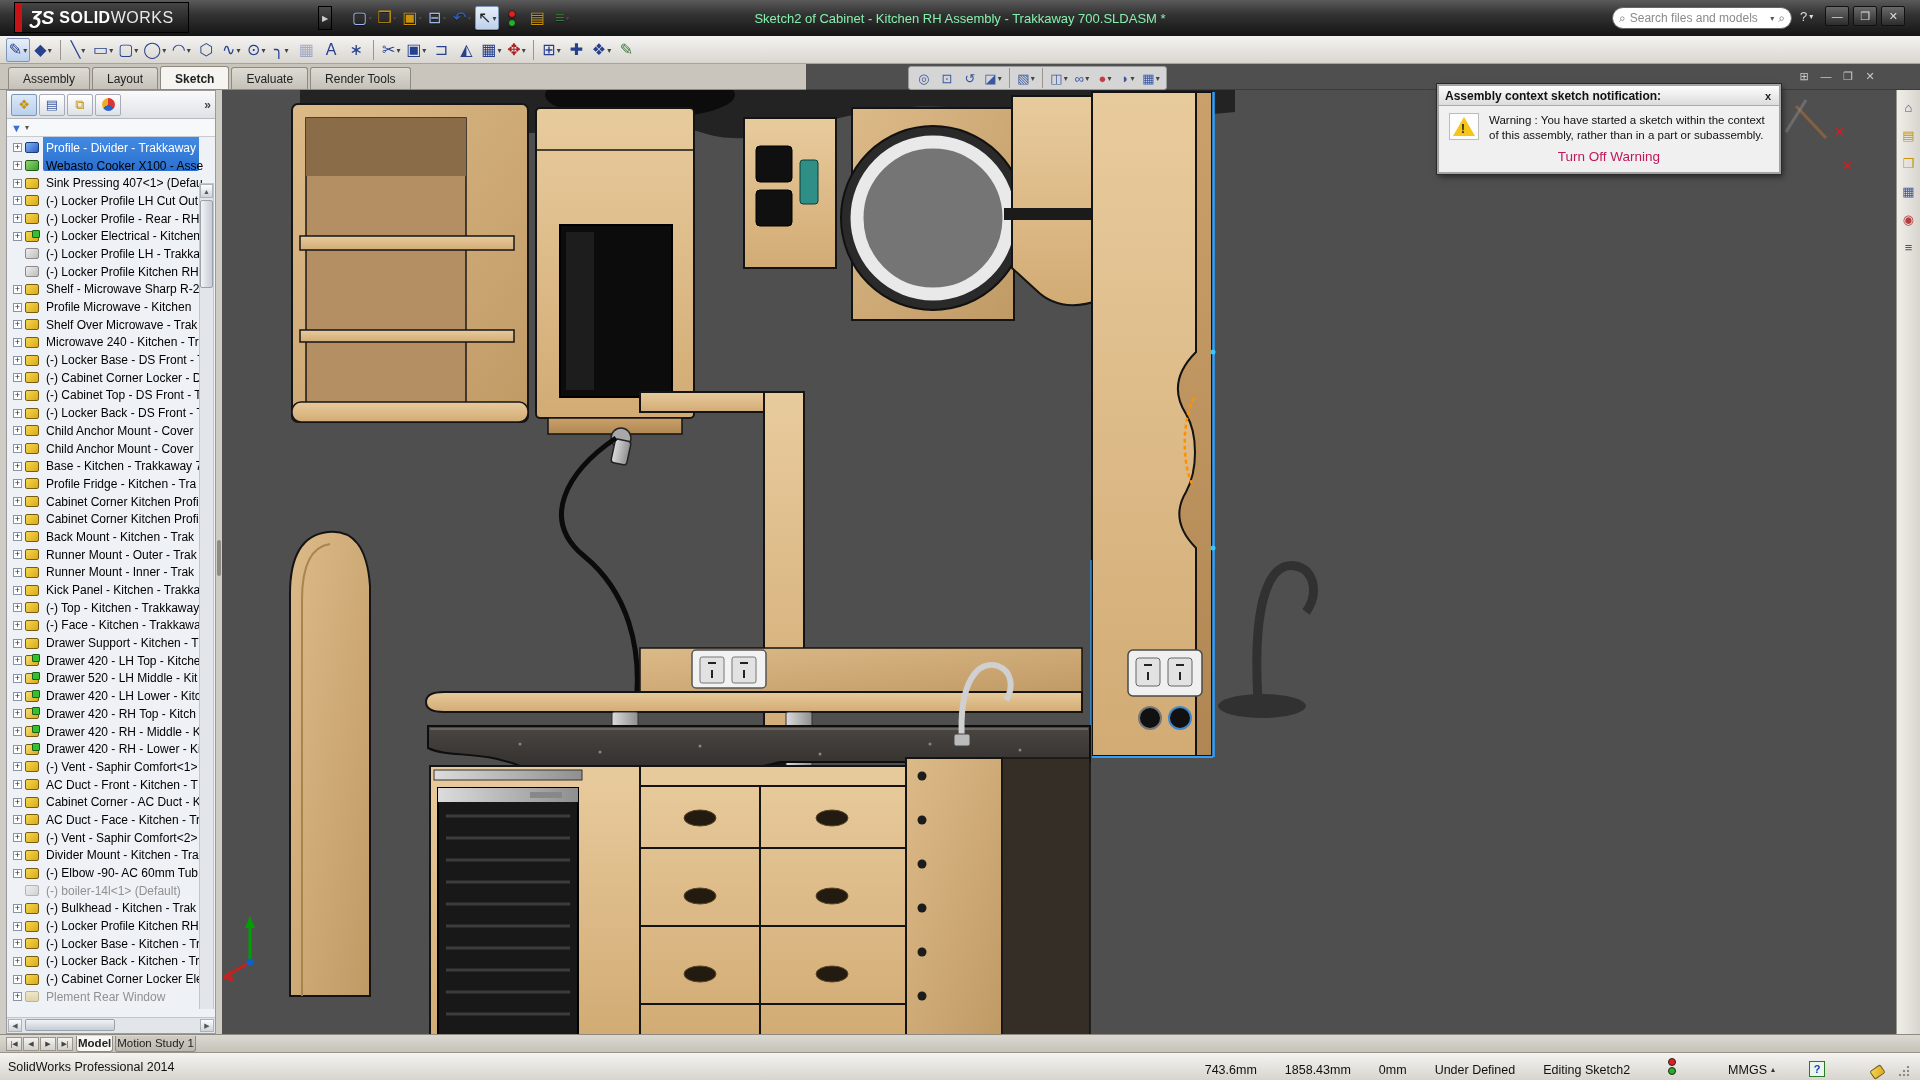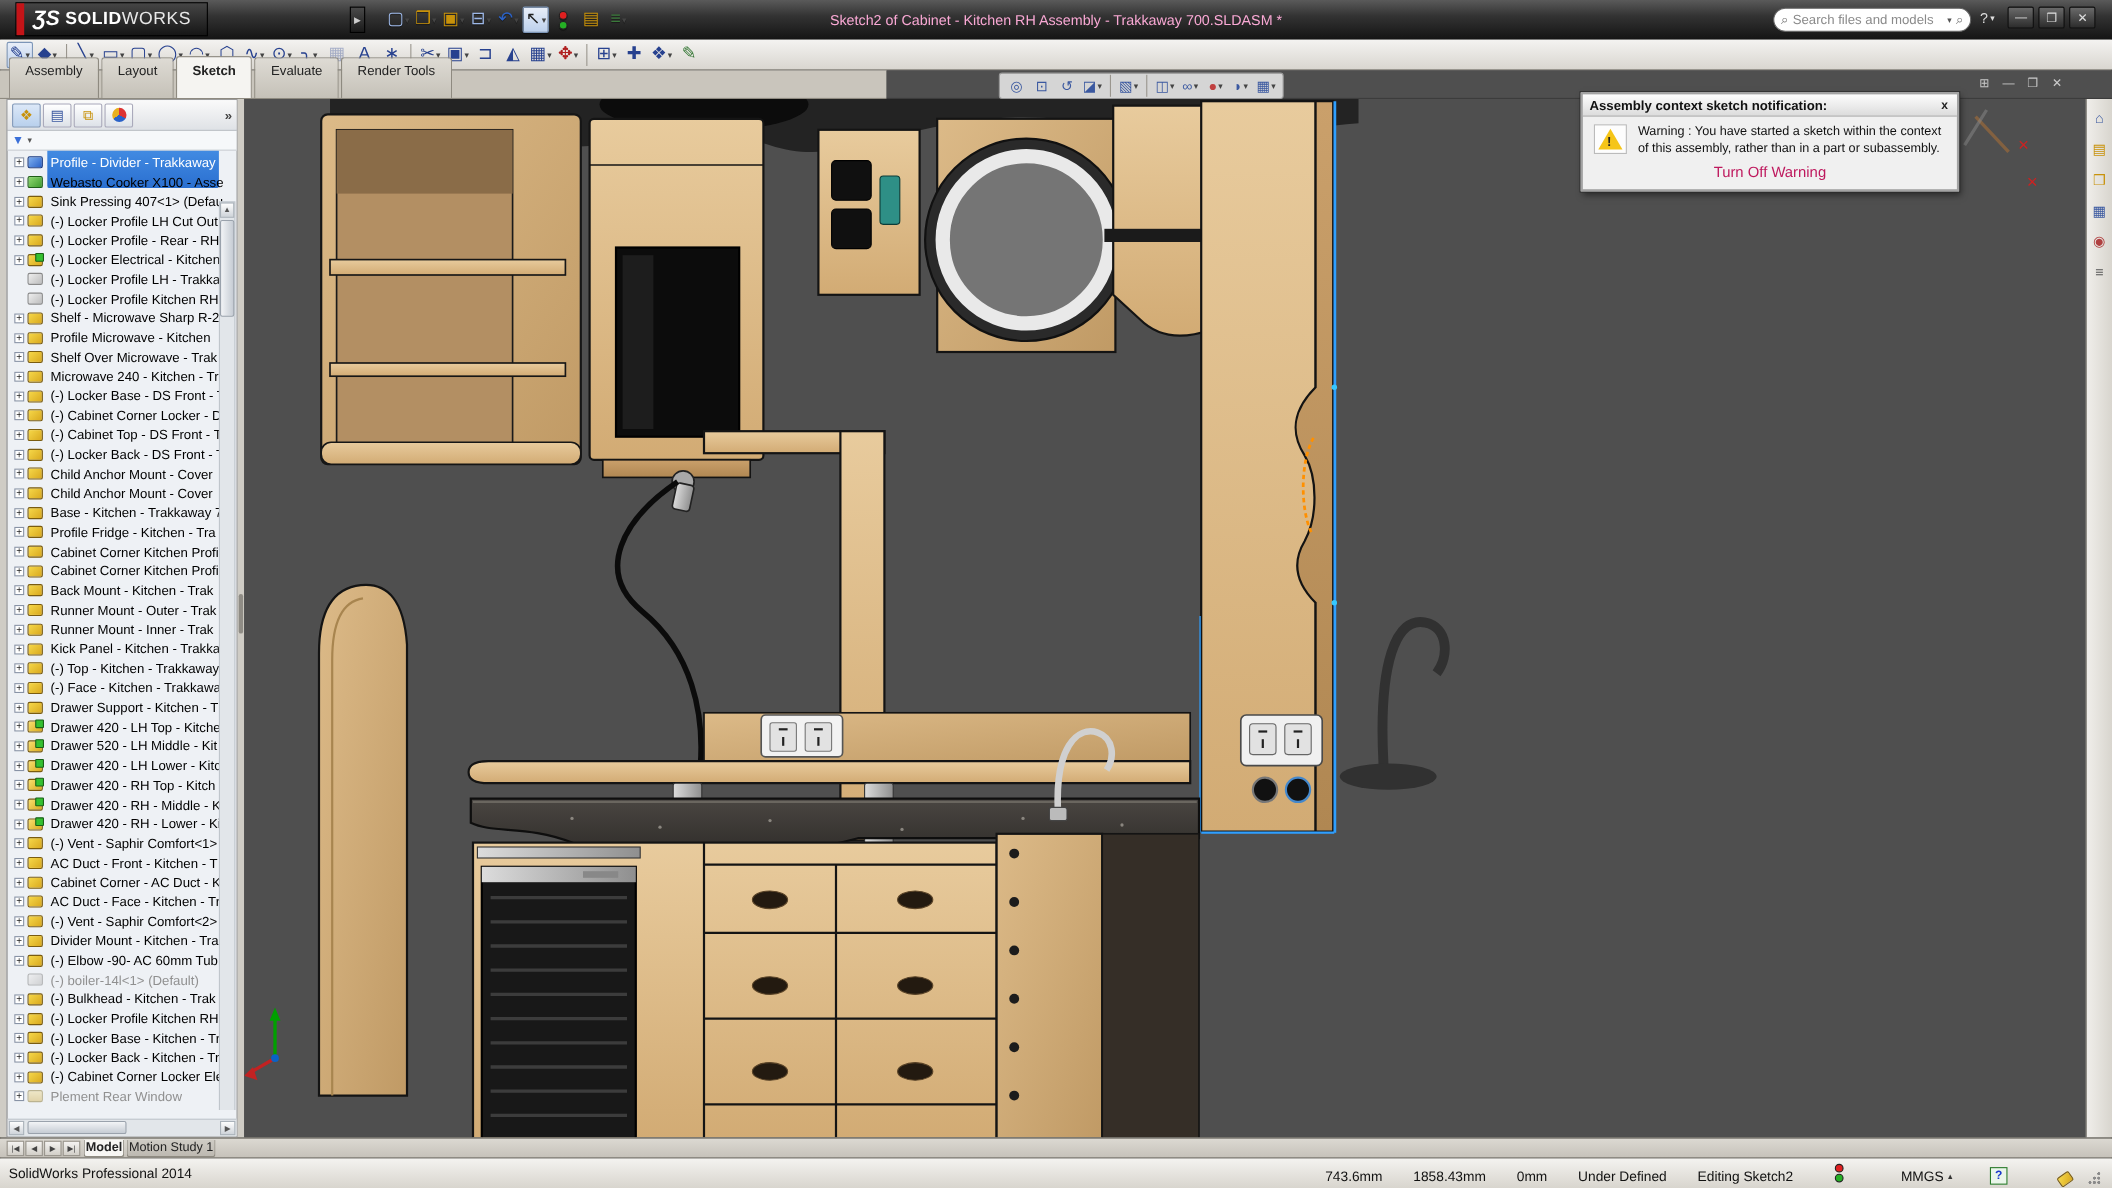--- a/index.html
+++ b/index.html
@@ -14,21 +14,21 @@
     background:linear-gradient(#5a5a5a 0%,#333 40%,#141414 100%);}
   #logo{left:14px;top:2px;height:31px;display:flex;align-items:center;
     background:linear-gradient(#454545,#161616);padding:0 14px 0 0;border:1px solid #000}
   #logo .redbar{width:7px;height:100%;background:#c41418;margin-right:8px}
   #logo .l3ds{color:#fff;font-size:19px;font-weight:bold;font-style:italic;margin-right:5px}
   #logo .lsolid{color:#fff;font-size:16px;font-weight:bold;letter-spacing:.5px}
   #logo .lworks{color:#e8e8e8;font-size:16px;font-weight:normal;letter-spacing:.5px}
   #logo-tab{left:318px;top:6px;width:14px;height:24px;background:linear-gradient(#4a4a4a,#1a1a1a);
     border:1px solid #000;color:#ccc;font-size:8px;display:flex;align-items:center;justify-content:center}
   #main-title{left:430px;top:0;width:1060px;height:36px;display:flex;align-items:center;justify-content:center;
-    color:#f9a8d4;font-size:13px;white-space:nowrap}
+    color:#86efac;font-size:13px;white-space:nowrap}
   #top-toolbar{left:350px;top:4px;height:28px;display:flex;align-items:center;gap:1px;
     filter:drop-shadow(0 1px 0 rgba(0,0,0,.4))}
   #top-toolbar .tbi .glyph{color:#9db8e8}
   #searchbox{left:1612px;top:7px;width:180px;height:22px;background:#fff;border:1px solid #666;
     border-radius:11px;display:flex;align-items:center;padding:0 6px;gap:4px}
   #searchbox .sicon{color:#777;font-size:12px}
   #search-placeholder{color:#8a8a8a;font-size:12px;flex:1;white-space:nowrap;overflow:hidden}
   #searchbox .caret{color:#555;font-size:8px}
   #title-right{left:1800px;top:6px;display:flex;gap:4px;align-items:center}
   .winbtn{width:24px;height:20px;background:linear-gradient(#6a6a6a,#2c2c2c);border:1px solid #111;
@@ -48,21 +48,21 @@
   .tl.r{background:#e02020}.tl.g{background:#25b025}
 
   
   #toolbar2{left:0;top:36px;width:1920px;height:28px;
     background:linear-gradient(#f4f3f1,#d9d6d0);border-bottom:1px solid #a7a39b}
   #sketch-toolbar{left:6px;top:37px;height:26px;display:flex;align-items:center;gap:1px}
 
   
   #tabstrip{left:0;top:64px;width:806px;height:26px;background:#c9c5bc;border-bottom:1px solid #8e8a80;
     display:flex;align-items:flex-end;padding-left:8px}
-  .cmtab{padding:4px 14px 18px;font-size:12px;color:#222;background:linear-gradient(#dedbd4,#c5c1b8);
+  .cmtab{padding:4px 14px 3px;font-size:12px;color:#222;background:linear-gradient(#dedbd4,#c5c1b8);
     border:1px solid #8e8a80;border-bottom:none;margin-right:2px;border-radius:3px 3px 0 0}
   .cmtab.active{background:#f5f4f1;font-weight:bold;padding-top:5px}
   #upper-dark{left:806px;top:64px;width:1114px;height:26px;background:#4f4f4f;border-bottom:1px solid #3c3c3c}
 
   
   #frame-left{left:0;top:90px;width:6px;height:944px;background:#cfccc5}
   #tree-panel{left:6px;top:90px;width:210px;height:944px;background:#eef1f5;border:1px solid #9a9a9a;
     display:flex;flex-direction:column}
   #tree-header{height:28px;display:flex;align-items:center;gap:2px;padding:2px 4px;
     background:linear-gradient(#fafafa,#dfe2e6);border-bottom:1px solid #b6bac0}

